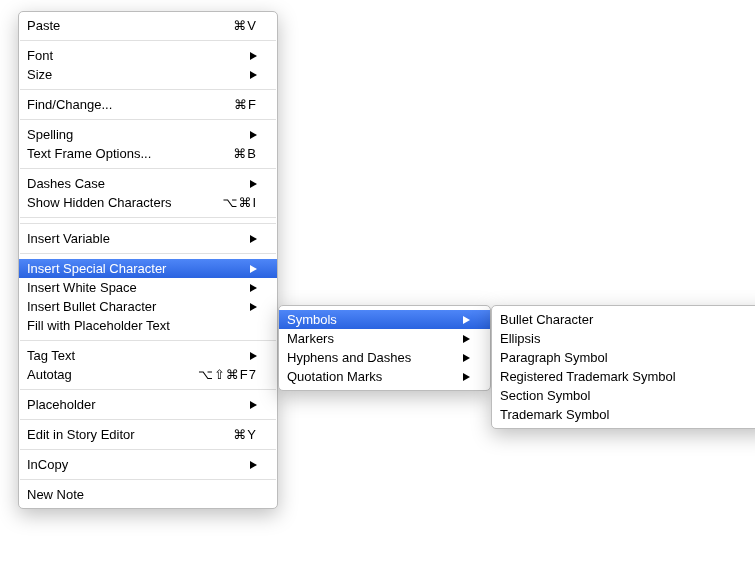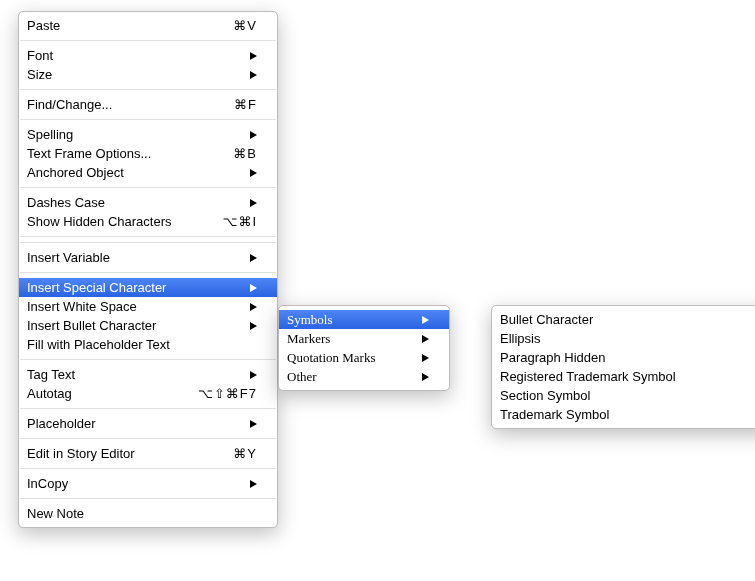--- a/index.html
+++ b/index.html
@@ -15,21 +15,21 @@
   }
   .menu {
     position: absolute;
     background: #fff;
     border: 1px solid #bcbcbc;
     border-radius: 5px;
     box-shadow: 0 6px 20px rgba(0,0,0,0.25);
     padding: 4px 0;
   }
   .main   { left: 18px;  top: 11px;  width: 260px; }
-  .sub1   { left: 278px; top: 305px; width: 172px; font-family: Liberation Serif, serif; }
+  .sub1   { left: 278px; top: 305px; width: 213px; }
   .sub2   { left: 491px; top: 305px; width: 283px; }
   .row {
     display: flex;
     align-items: center;
     height: 19px;
     padding: 0 20px 0 8px;
     white-space: nowrap;
     position: relative;
   }
   .row.selected {
@@ -82,24 +82,20 @@
       <span class="shortcut">⌘F</span>
     </div>
     <div class="sep"></div>
     <div class="row">
       <span class="label">Spelling</span>
       <span class="arrow"></span>
     </div>
     <div class="row">
       <span class="label">Text Frame Options...</span>
       <span class="shortcut">⌘B</span>
-    </div>
-    <div class="row">
-      <span class="label">Anchored Object</span>
-      <span class="arrow"></span>
     </div>
     <div class="sep"></div>
     <div class="row">
       <span class="label">Dashes Case</span>
       <span class="arrow"></span>
     </div>
     <div class="row">
       <span class="label">Show Hidden Characters</span>
       <span class="shortcut">⌥⌘I</span>
     </div>
@@ -157,37 +153,37 @@
 <div class="menu sub1">
     <div class="row selected">
       <span class="label">Symbols</span>
       <span class="arrow"></span>
     </div>
     <div class="row">
       <span class="label">Markers</span>
       <span class="arrow"></span>
     </div>
     <div class="row">
-      <span class="label">Quotation Marks</span>
+      <span class="label">Hyphens and Dashes</span>
       <span class="arrow"></span>
     </div>
     <div class="row">
-      <span class="label">Other</span>
+      <span class="label">Quotation Marks</span>
       <span class="arrow"></span>
     </div>
   </div>
 <div class="menu sub2">
     <div class="row">
       <span class="label">Bullet Character</span>
     </div>
     <div class="row">
       <span class="label">Ellipsis</span>
     </div>
     <div class="row">
-      <span class="label">Paragraph Hidden</span>
+      <span class="label">Paragraph Symbol</span>
     </div>
     <div class="row">
       <span class="label">Registered Trademark Symbol</span>
     </div>
     <div class="row">
       <span class="label">Section Symbol</span>
     </div>
     <div class="row">
       <span class="label">Trademark Symbol</span>
     </div>

